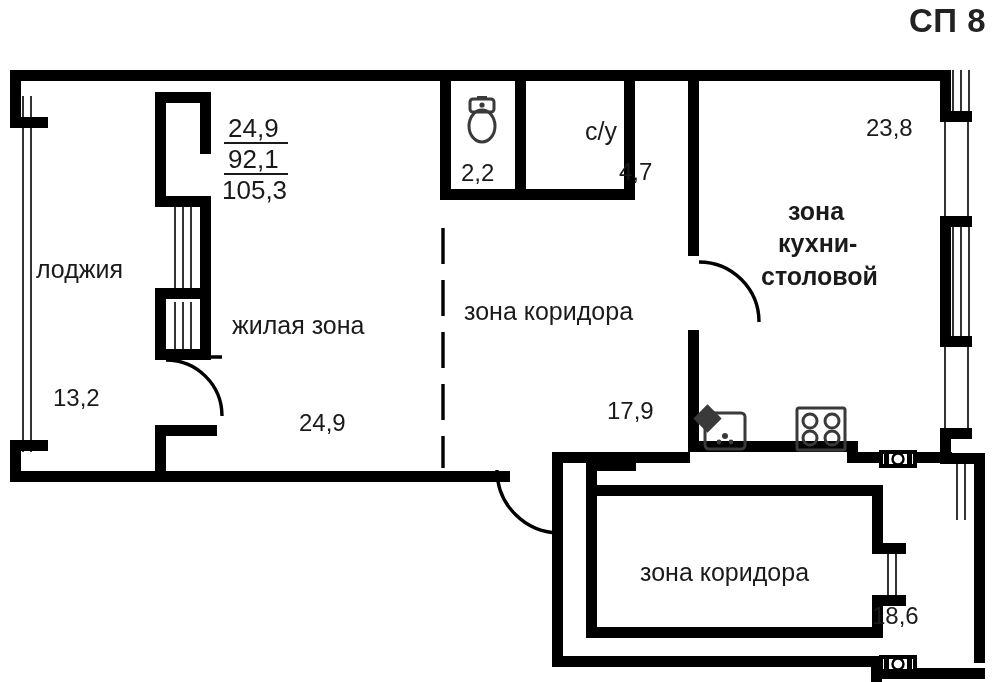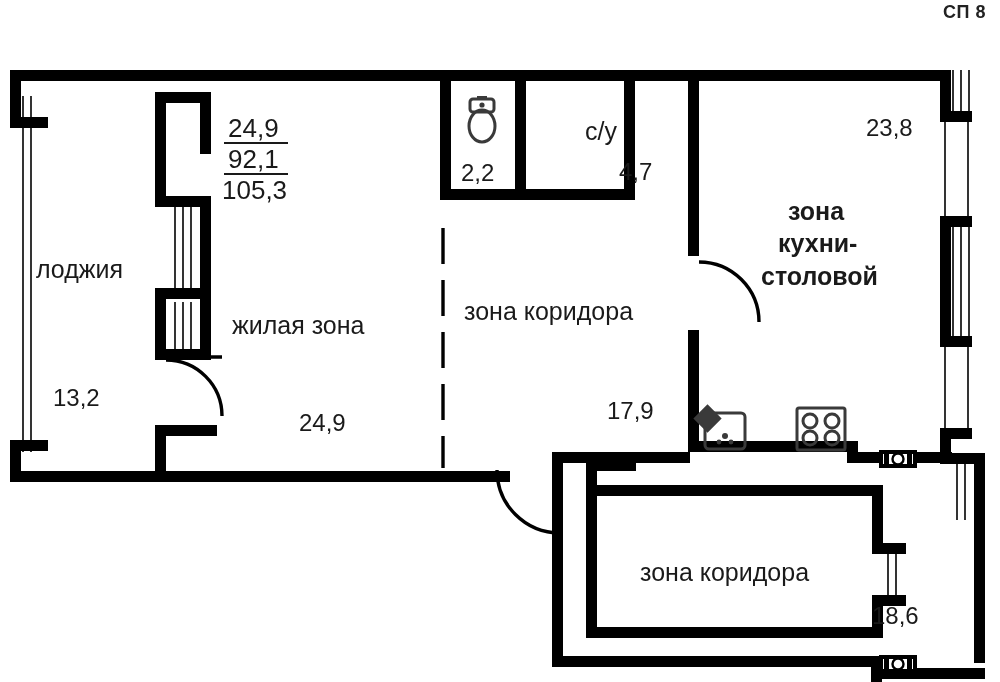--- a/index.html
+++ b/index.html
@@ -17,21 +17,21 @@
   }
   #plan-root {
     position: relative;
     width: 1000px;
     height: 682px;
   }
   #plan-title {
     position: absolute;
     right: 14px;
     top: 2px;
-    font-size: 18px;
+    font-size: 33px;
     font-weight: bold;
     letter-spacing: 0.5px;
     color: #222;
     font-family: "Liberation Sans", sans-serif;
   }
   svg#floorplan {
     position: absolute;
     left: 0;
     top: 0;
     width: 1000px;

